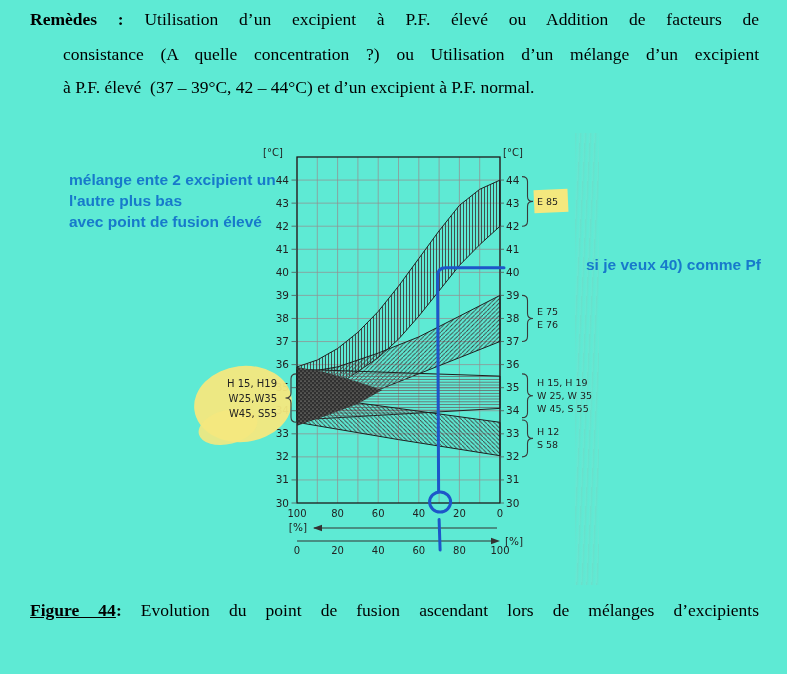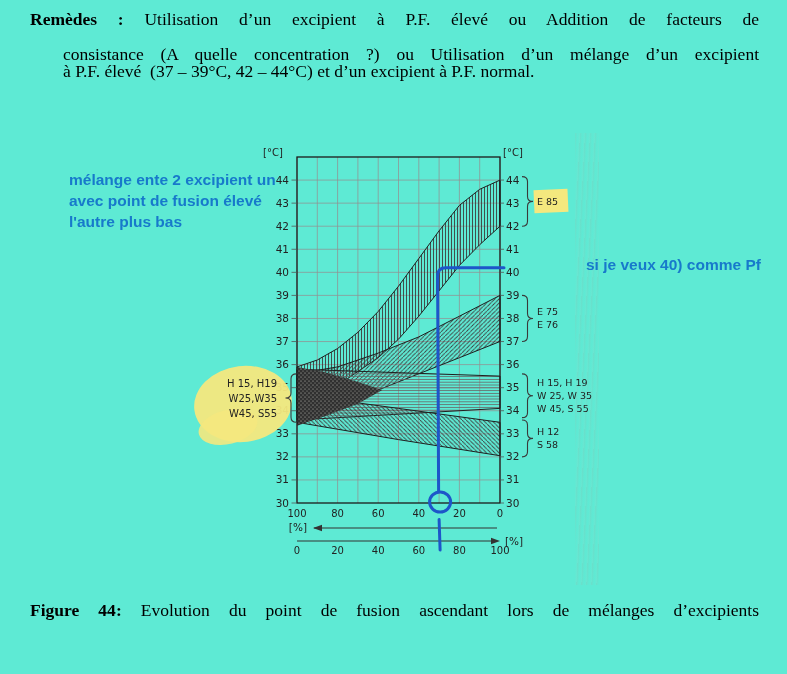--- a/index.html
+++ b/index.html
@@ -4,37 +4,37 @@
 <style>
   *{margin:0;padding:0;box-sizing:border-box}
   html,body{background:#fff}
   body{width:787px;height:674px;font-family:"Liberation Serif",serif;color:#000}
   .page{position:relative;width:787px;height:674px;background:#5eead4;overflow:hidden}
   .pline{position:absolute;left:30px;width:729px;font-size:17.5px;line-height:22px;color:#000}
   .just{text-align:justify;text-align-last:justify}
   .ind{left:63px;width:696px}
   .pre{white-space:pre-wrap}
   .b{font-weight:bold}
-  .u{}
+  .u{text-decoration:underline}
   .note{position:absolute;font-family:"Liberation Sans",sans-serif;font-weight:600}
   #note-left{left:69px;top:169px;font-size:15.5px;line-height:21px;width:240px}
   #note-right{left:549px;top:254px;font-size:15.5px;line-height:22px;width:190px}
   #chart{position:absolute;left:190px;top:128px}
   #chart text{font-family:"DejaVu Sans",sans-serif;fill:#222}
   .streak{position:absolute;left:575px;top:133px;width:24px;height:452px;opacity:.55;
      background:repeating-linear-gradient(93deg,rgba(168,170,156,.30) 0px,rgba(168,170,156,.06) 2px,rgba(255,255,255,0) 3px,rgba(196,198,186,.20) 5px);}
 </style>
 </head>
 <body>
 
 <div class="page">
 
   <div class="pline just" style="top:8px"><span class="b">Remèdes :</span><span> Utilisation d’un excipient à P.F. élevé ou Addition de facteurs de</span></div>
   <div class="pline just ind" style="top:43px">consistance (A quelle concentration ?) ou Utilisation d’un mélange d’un excipient</div>
-  <div class="pline ind pre" style="top:60px">à P.F. élevé  (37 – 39°C, 42 – 44°C) et d’un excipient à P.F. normal.</div>
+  <div class="pline ind pre" style="top:76px">à P.F. élevé  (37 – 39°C, 42 – 44°C) et d’un excipient à P.F. normal.</div>
 
   <div class="streak"></div>
 
   <svg id="chart" width="430" height="464" viewBox="190 128 430 464">
       <defs>
         <pattern id="hv" width="3" height="6" patternUnits="userSpaceOnUse">
           <line x1="1.5" y1="0" x2="1.5" y2="6" stroke="#3d3d3d" stroke-width="0.9"></line>
         </pattern>
         <pattern id="hdu" width="4.2" height="4.2" patternUnits="userSpaceOnUse">
           <line x1="0" y1="4.2" x2="4.2" y2="0" stroke="#3d3d3d" stroke-width="0.9"></line>
@@ -195,22 +195,22 @@
       </g>
       <g stroke="#1d56c9" stroke-width="3" fill="none" stroke-linecap="round">
         <path d="M504,267.8 L445.6,267.8 Q437.6,267.8 437.6,275.8 L438.6,491"></path>
         <ellipse cx="440.1" cy="502" rx="10.5" ry="10"></ellipse>
         <line x1="439.1" y1="519.5" x2="440.1" y2="550"></line>
       </g>
     </svg>
 
   <div class="note" id="note-left" style="color: rgb(23, 121, 203);">
     <div>mélange ente 2 excipient un</div>
+    <div>l'autre  plus bas</div>
     <div>avec point de fusion élevé</div>
-    <div>l'autre  plus bas</div>
   </div>
 
   <div class="note" id="note-right" style="color: rgb(23, 121, 203); margin-left: 37px;">
     <div>si je veux 40) comme Pf</div>
   </div>
 
   <div class="pline just" style="top:599px"><span class="b u">Figure 44</span><span class="b">:</span><span> Evolution du point de fusion ascendant lors de mélanges d’excipients</span></div>
 
 </div>
 

